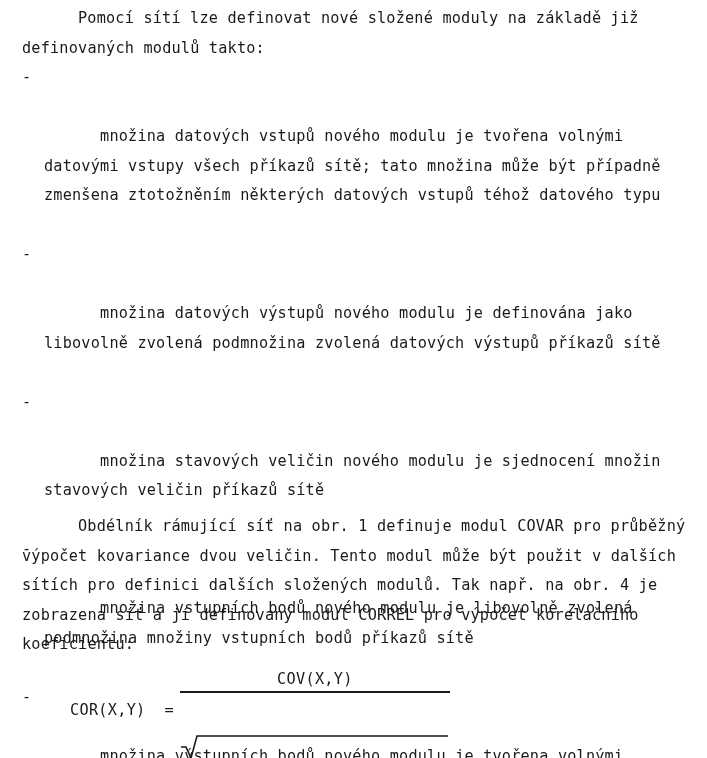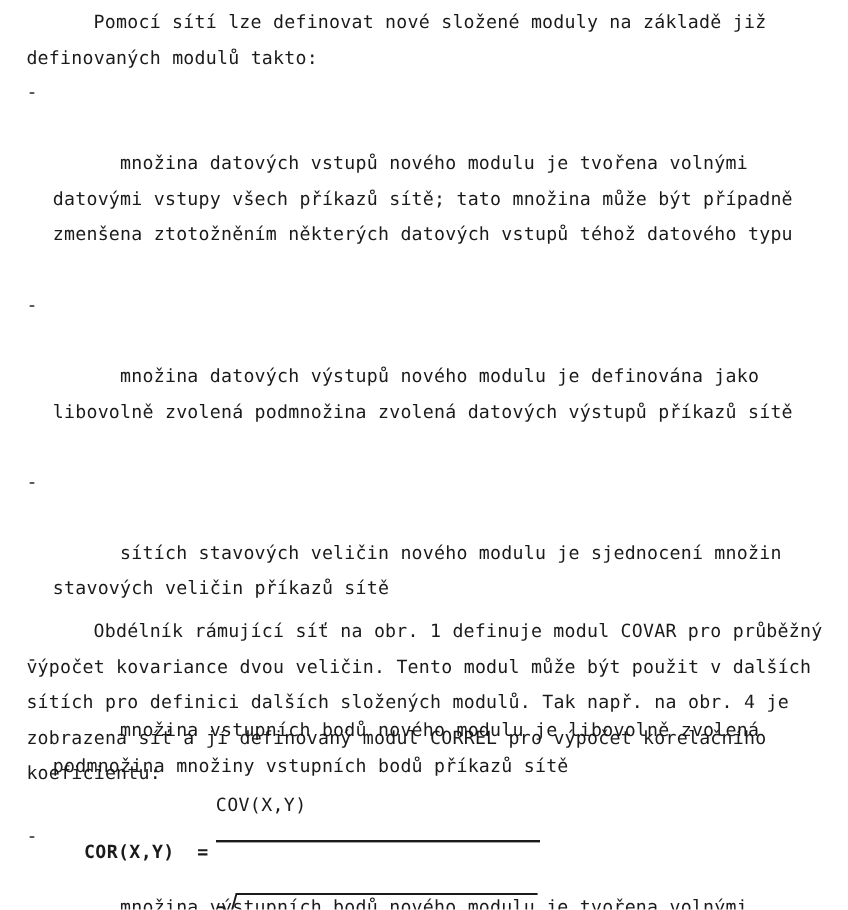--- a/index.html
+++ b/index.html
@@ -73,30 +73,30 @@
   }
   .formula-inner {
     display: flex;
     align-items: center;
     height: 80px;
   }
   .lhs {
     white-space: pre;
     padding-right: 6px;
     padding-bottom: 4px;
-    font-weight: bold;
   }
   .frac {
     display: flex;
     flex-direction: column;
     align-items: stretch;
     min-width: 270px;
   }
   .numer {
-    padding-bottom: 20px;
+    text-align: center;
+    padding-bottom: 3px;
     white-space: pre;
   }
   .fracbar {
     height: 2px;
     background: #1a1a1a;
     width: 100%;
   }
   .denom {
     position: relative;
     text-align: center;
@@ -127,21 +127,21 @@
     <div class="bullet">
       <span class="dash">-</span>
       <span>množina datových vstupů nového modulu je tvořena volnými datovými vstupy všech příkazů sítě; tato množina může být případně zmenšena ztotožněním některých datových vstupů téhož datového typu</span>
     </div>
     <div class="bullet">
       <span class="dash">-</span>
       <span>množina datových výstupů nového modulu je definována jako libovolně zvolená podmnožina zvolená datových výstupů příkazů sítě</span>
     </div>
     <div class="bullet">
       <span class="dash">-</span>
-      <span>sítích stavových veličin nového modulu je sjednocení množin stavových veličin příkazů sítě</span>
+      <span>množina stavových veličin nového modulu je sjednocení množin stavových veličin příkazů sítě</span>
     </div>
     <div class="bullet">
       <span class="dash">-</span>
       <span>množina vstupních bodů nového modulu je libovolně zvolená podmnožina množiny vstupních bodů příkazů sítě</span>
     </div>
     <div class="bullet">
       <span class="dash">-</span>
       <span>množina výstupních bodů nového modulu je tvořena volnými výstupními body příkazů sítě</span>
     </div>
 

